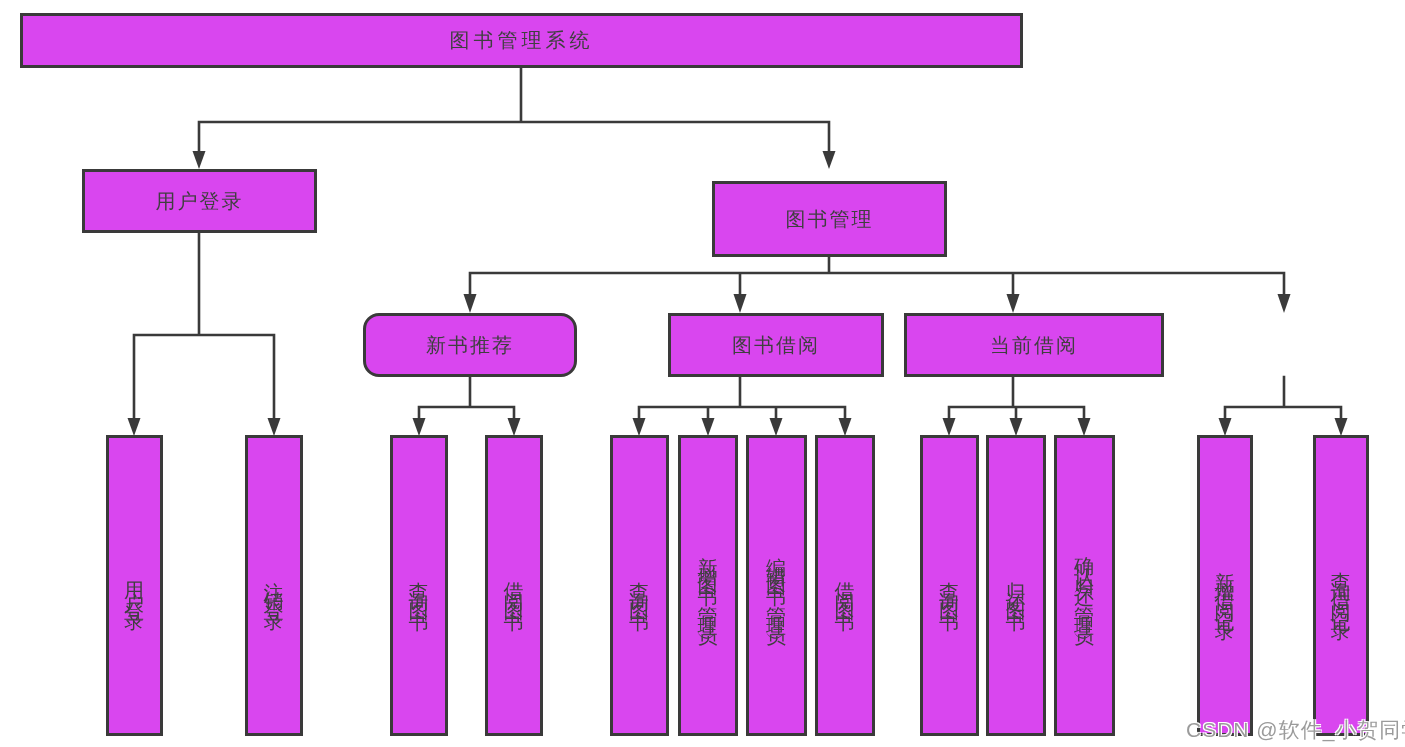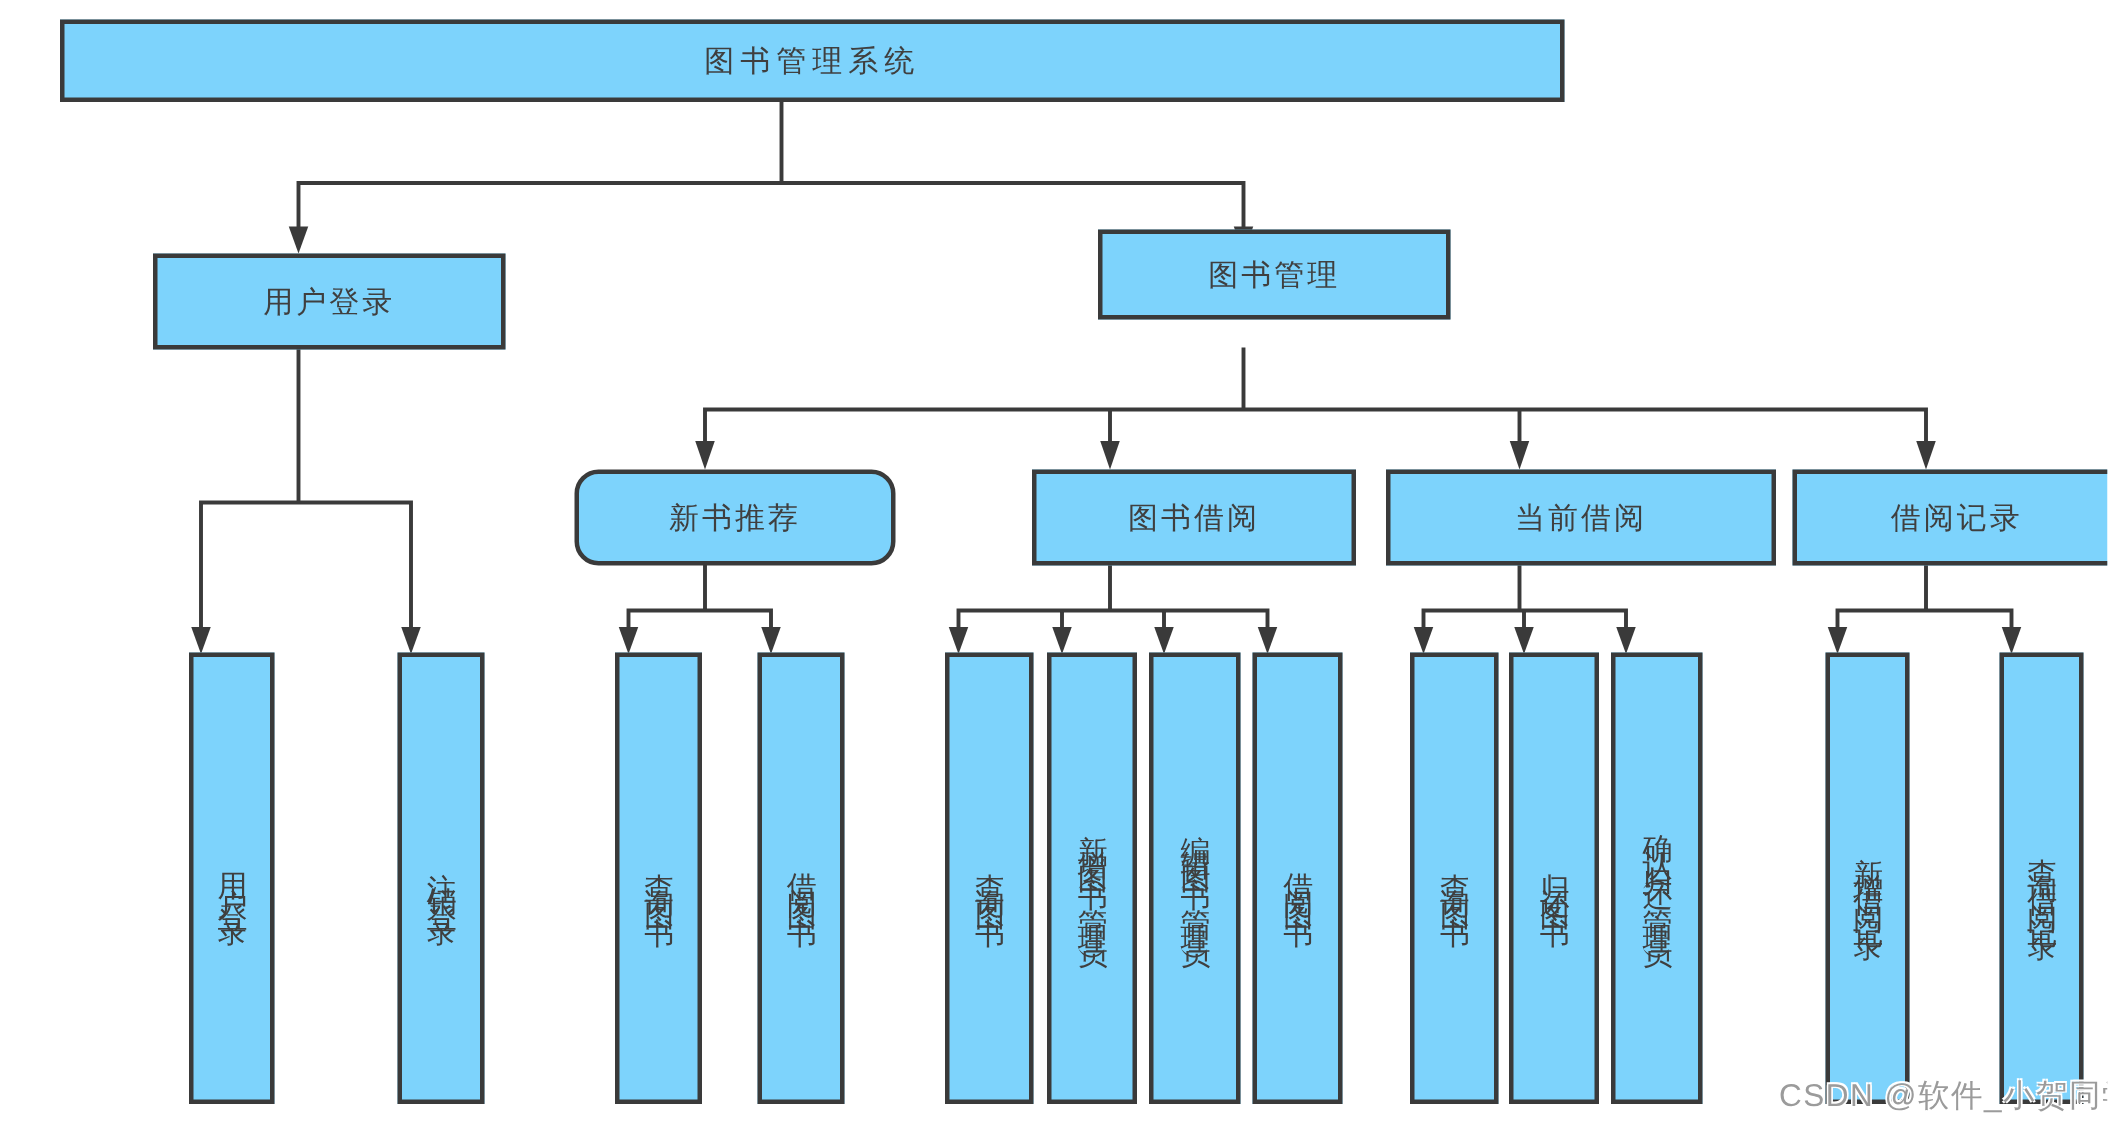--- a/index.html
+++ b/index.html
@@ -7,27 +7,26 @@
     position:relative;
     width:1405px;height:747px;
     background:#ffffff;
     font-family:"Liberation Sans","DejaVu Sans",sans-serif;
     overflow:hidden;
   }
   .connectors{position:absolute;left:0;top:0;width:1405px;height:747px;}
   .node{
     position:absolute;
     box-sizing:border-box;
-    background:#7dd3fc;
+    background:#d946ef;
     border:3px solid #3a3a3a;
     display:flex;
     align-items:center;
     justify-content:center;
     color:#3f3f3f;
-    margin-left:20px;
   }
   .hnode{
     font-size:20px;
     letter-spacing:2px;
     white-space:nowrap;
   }
   .root-node{letter-spacing:4px;}
   .vnode span{
     writing-mode:vertical-rl;
     text-orientation:mixed;
@@ -88,26 +87,25 @@
       <polygon points="1009.5,418 1022.5,418 1016,436"></polygon>
       <polygon points="1077.5,418 1090.5,418 1084,436"></polygon>
       <polygon points="1218.5,418 1231.5,418 1225,436"></polygon>
       <polygon points="1334.5,418 1347.5,418 1341,436"></polygon>
     </g>
   </svg>
 
   <div class="node hnode root-node" style="left:20px;top:13px;width:1003px;height:55px;">图书管理系统</div>
 
   <div class="node hnode" style="left:82px;top:169px;width:235px;height:64px;">用户登录</div>
-  <div class="node hnode" style="left:712px;top:153px;width:235px;height:60px;">图书管理</div>
+  <div class="node hnode" style="left:712px;top:181px;width:235px;height:76px;">图书管理</div>
 
   <div class="node hnode" style="left:363px;top:313px;width:214px;height:64px;border-radius:16px;">新书推荐</div>
   <div class="node hnode" style="left:668px;top:313px;width:216px;height:64px;">图书借阅</div>
   <div class="node hnode" style="left:904px;top:313px;width:260px;height:64px;">当前借阅</div>
-  <div class="node hnode" style="left:1175px;top:313px;width:219px;height:64px;">借阅记录</div>
 
   <div class="node vnode" style="left:106px;top:435px;width:57px;height:301px;">
     <span>用户登录</span>
     </div>
   <div class="node vnode" style="left:245px;top:435px;width:58px;height:301px;">
     <span>注销登录</span>
     </div>
 
   <div class="node vnode" style="left:390px;top:435px;width:58px;height:301px;">
     <span>查询图书</span>

